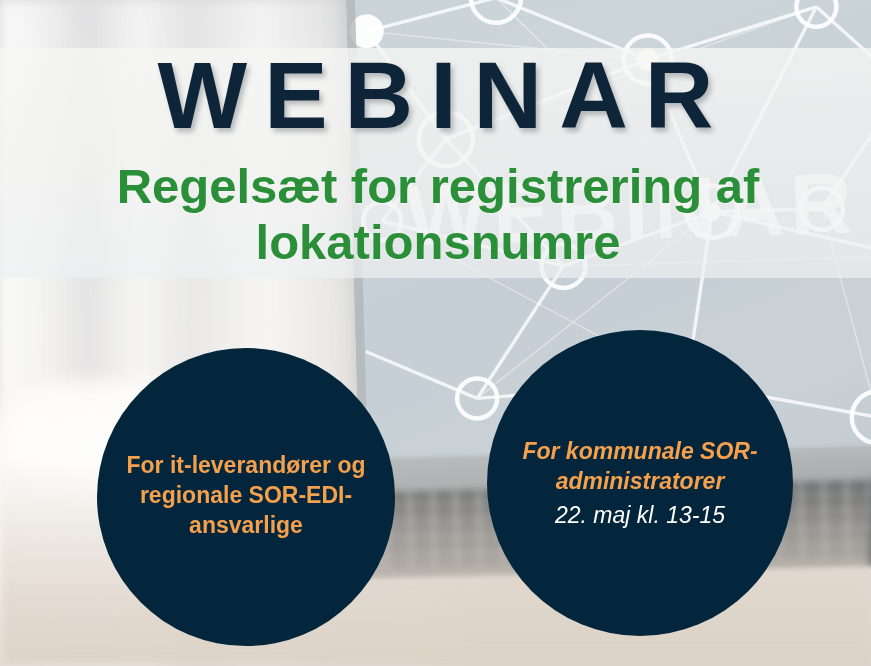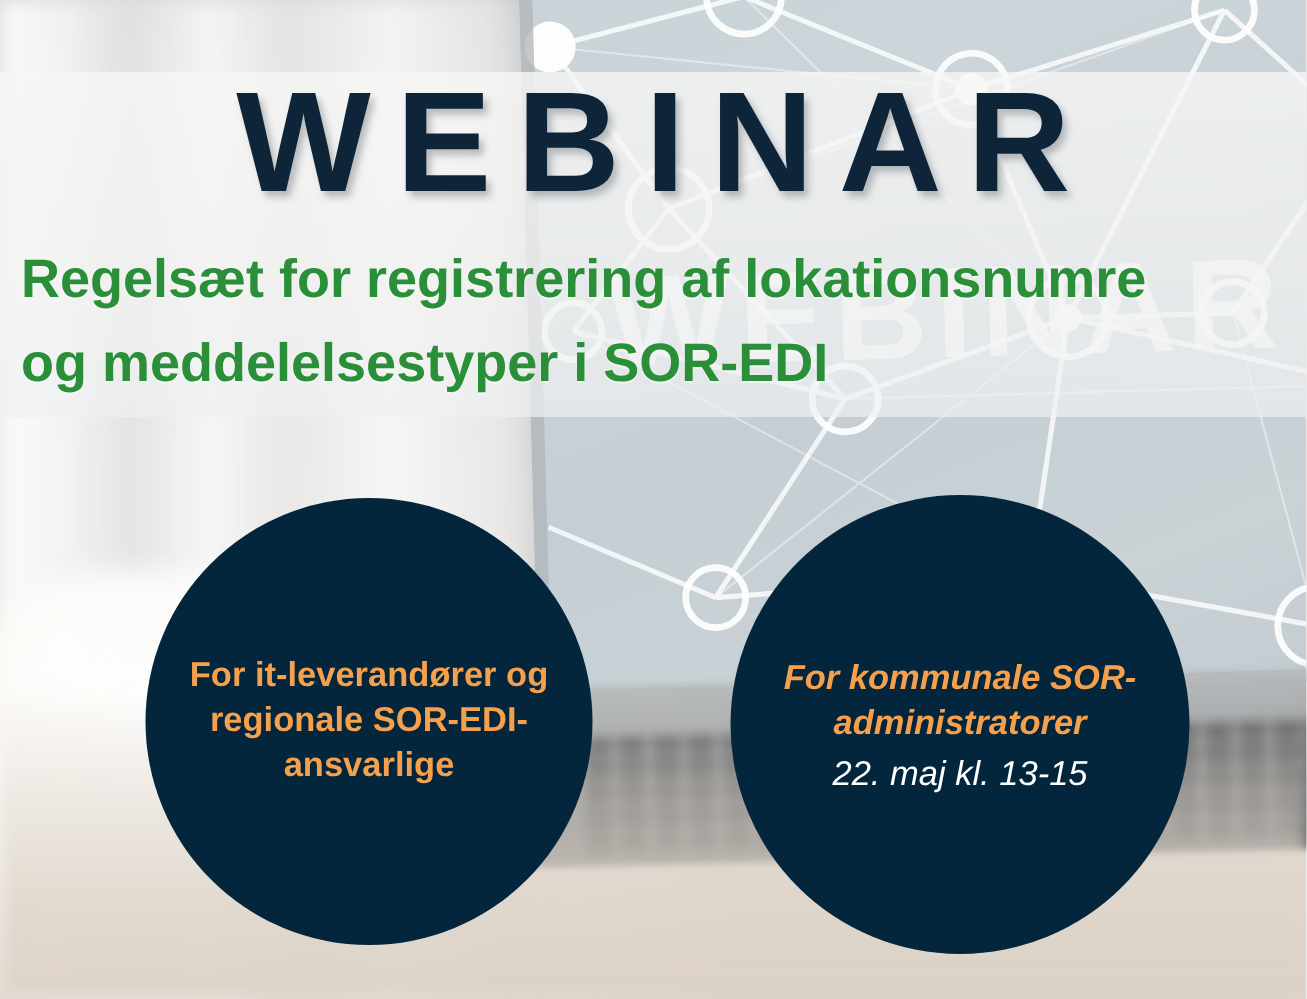--- a/index.html
+++ b/index.html
@@ -200,22 +200,22 @@
     color: #0e2438;
     text-shadow: 3px 4px 5px rgba(90,95,100,0.38);
     font-family: "Liberation Sans", sans-serif;
   }
 
   .subtitle {
     position: absolute;
     left: 14px;
     right: 9px;
     top: 158px;
-    text-align: left;
-    font-size: 36px;
+    text-align: center;
+    font-size: 49px;
     line-height: 56px;
     font-weight: 700;
     color: #2a8f38;
     font-family: "Liberation Sans", sans-serif;
     text-shadow: 0 1px 1px rgba(255,255,255,0.55);
   }
   .subtitle .line2 { display: block; }
 
   
   .circle {
@@ -223,21 +223,21 @@
     border-radius: 50%;
     background: #04263c;
     display: flex;
     flex-direction: column;
     align-items: center;
     justify-content: center;
     box-sizing: border-box;
   }
   #circle-left {
     left: 97px;
-    top: 332px;
+    top: 348px;
     width: 298px;
     height: 298px;
     padding: 0 22px;
   }
   #circle-right {
     left: 487px;
     top: 330px;
     width: 306px;
     height: 306px;
     padding: 0 24px;
@@ -333,21 +333,20 @@
   <div class="laptop-keys"></div>
   <div class="bg-desk"></div>
 
   <div class="title-band"></div>
 
   <div class="content">
     <div class="headline">WEBINAR</div>
 
     <div class="subtitle">
       <span>Regelsæt for registrering af lokationsnumre</span>
-      <span class="line2">og meddelelsestyper i SOR-EDI</span>
     </div>
 
     <div class="circle" id="circle-left">
       <div class="circle-title">For it-leverandører og regionale SOR-EDI-ansvarlige</div>
     </div>
 
     <div class="circle" id="circle-right">
       <div class="circle-title">For kommunale SOR-administratorer</div>
       <div class="circle-date">22. maj kl. 13-15</div>
     </div>

